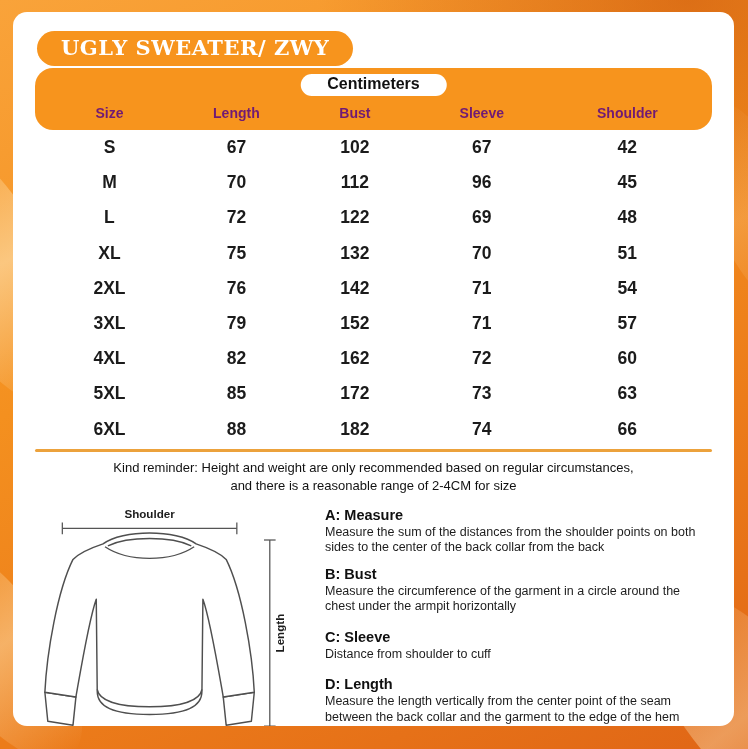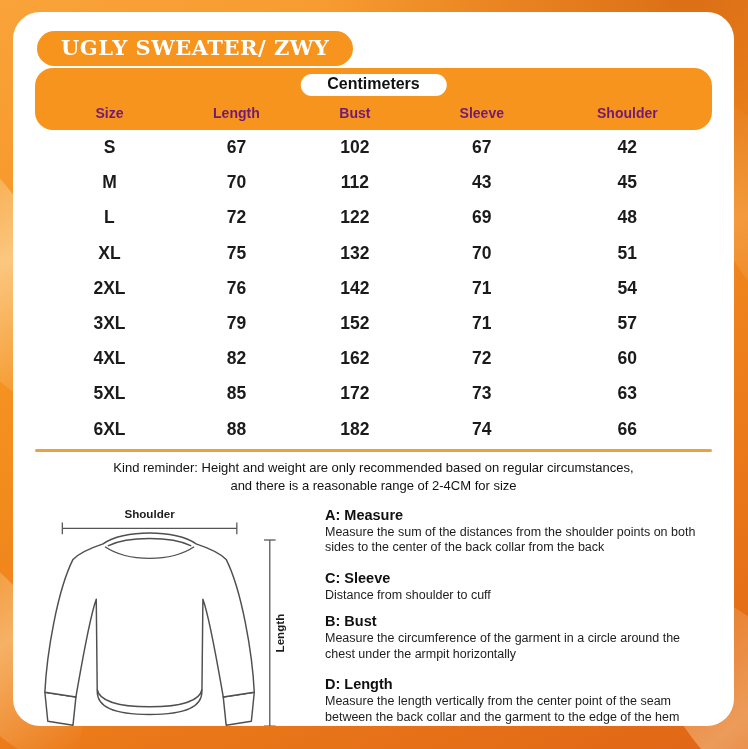--- a/index.html
+++ b/index.html
@@ -16,21 +16,21 @@
   .streak { position:absolute; pointer-events:none; border-radius:50%;
     background:linear-gradient(to bottom, rgba(255,244,215,0) 0%, rgba(255,238,198,.55) 50%, rgba(255,244,215,0) 100%);
   }
   .streak.s1 { left:-70px; top:120px;  width:120px; height:300px; transform:rotate(-28deg); }
   .streak.s2 { left:-60px; top:520px;  width:110px; height:260px; transform:rotate(-35deg); opacity:.8; }
   .streak.s3 { right:-70px; top:560px; width:130px; height:300px; transform:rotate(-40deg); opacity:.7; }
   .streak.s4 { right:-55px; top:90px;  width:90px;  height:240px; transform:rotate(-25deg); opacity:.35; }
 
   .card {
     position:absolute; left:13px; top:12px; right:14px; bottom:23px;
-    background:#ffffff; border-radius:27px; overflow:hidden;
+    background:#ffffff; border-radius:14px; overflow:hidden;
   }
 
   .badge {
     display:inline-block; margin:19px 0 0 24px;
     background:#F7941D; color:#ffffff;
     font-family:"DejaVu Serif","Liberation Serif",serif;
     font-weight:bold; font-size:21px; letter-spacing:.5px;
     padding:4px 24px 6px; border-radius:999px;
   }
 
@@ -98,21 +98,21 @@
       <div class="td">S</div>
       <div class="td">67</div>
       <div class="td">102</div>
       <div class="td">67</div>
       <div class="td">42</div>
     </div>
     <div class="trow">
       <div class="td">M</div>
       <div class="td">70</div>
       <div class="td">112</div>
-      <div class="td">43</div>
+      <div class="td">96</div>
       <div class="td">45</div>
     </div>
     <div class="trow">
       <div class="td">L</div>
       <div class="td">72</div>
       <div class="td">122</div>
       <div class="td">69</div>
       <div class="td">48</div>
     </div>
     <div class="trow">
@@ -207,28 +207,28 @@
           <path d="M 58 190 C 60 202 80 208 112 208 C 144 208 164 202 166 190"></path>
         </g>
       </svg>
     </div>
 
     <div class="guide">
       <div class="guide-item">
         <h4>A: Measure</h4>
         <p>Measure the sum of the distances from the shoulder points on both sides to the center of the back collar from the back</p>
       </div>
+      <div class="guide-item">
+        <h4>B: Bust</h4>
+        <p>Measure the circumference of the garment in a circle around the chest under the armpit horizontally</p>
+      </div>
       <div class="guide-item gap">
         <h4>C: Sleeve</h4>
         <p>Distance from shoulder to cuff</p>
       </div>
-      <div class="guide-item">
-        <h4>B: Bust</h4>
-        <p>Measure the circumference of the garment in a circle around the chest under the armpit horizontally</p>
-      </div>
       <div class="guide-item gap">
         <h4>D: Length</h4>
         <p>Measure the length vertically from the center point of the seam between the back collar and the garment to the edge of the hem</p>
       </div>
     </div>
 
   </div>
 </div>
 
 </body></html>

